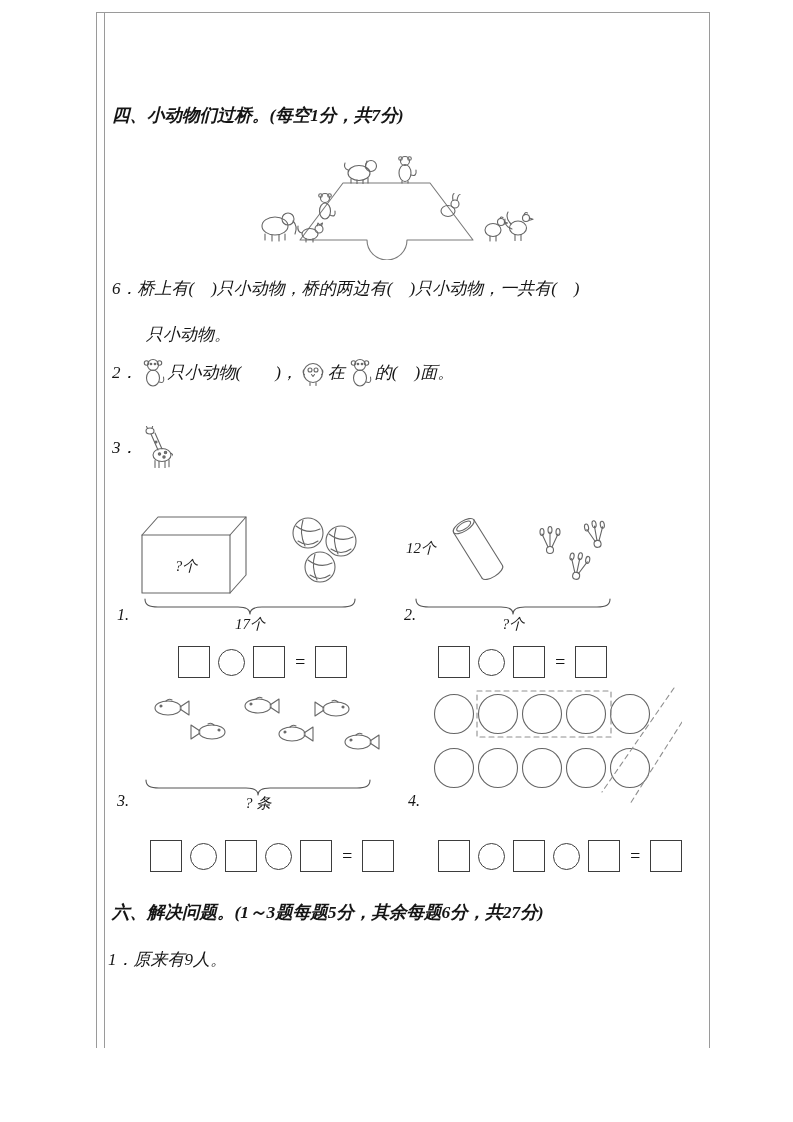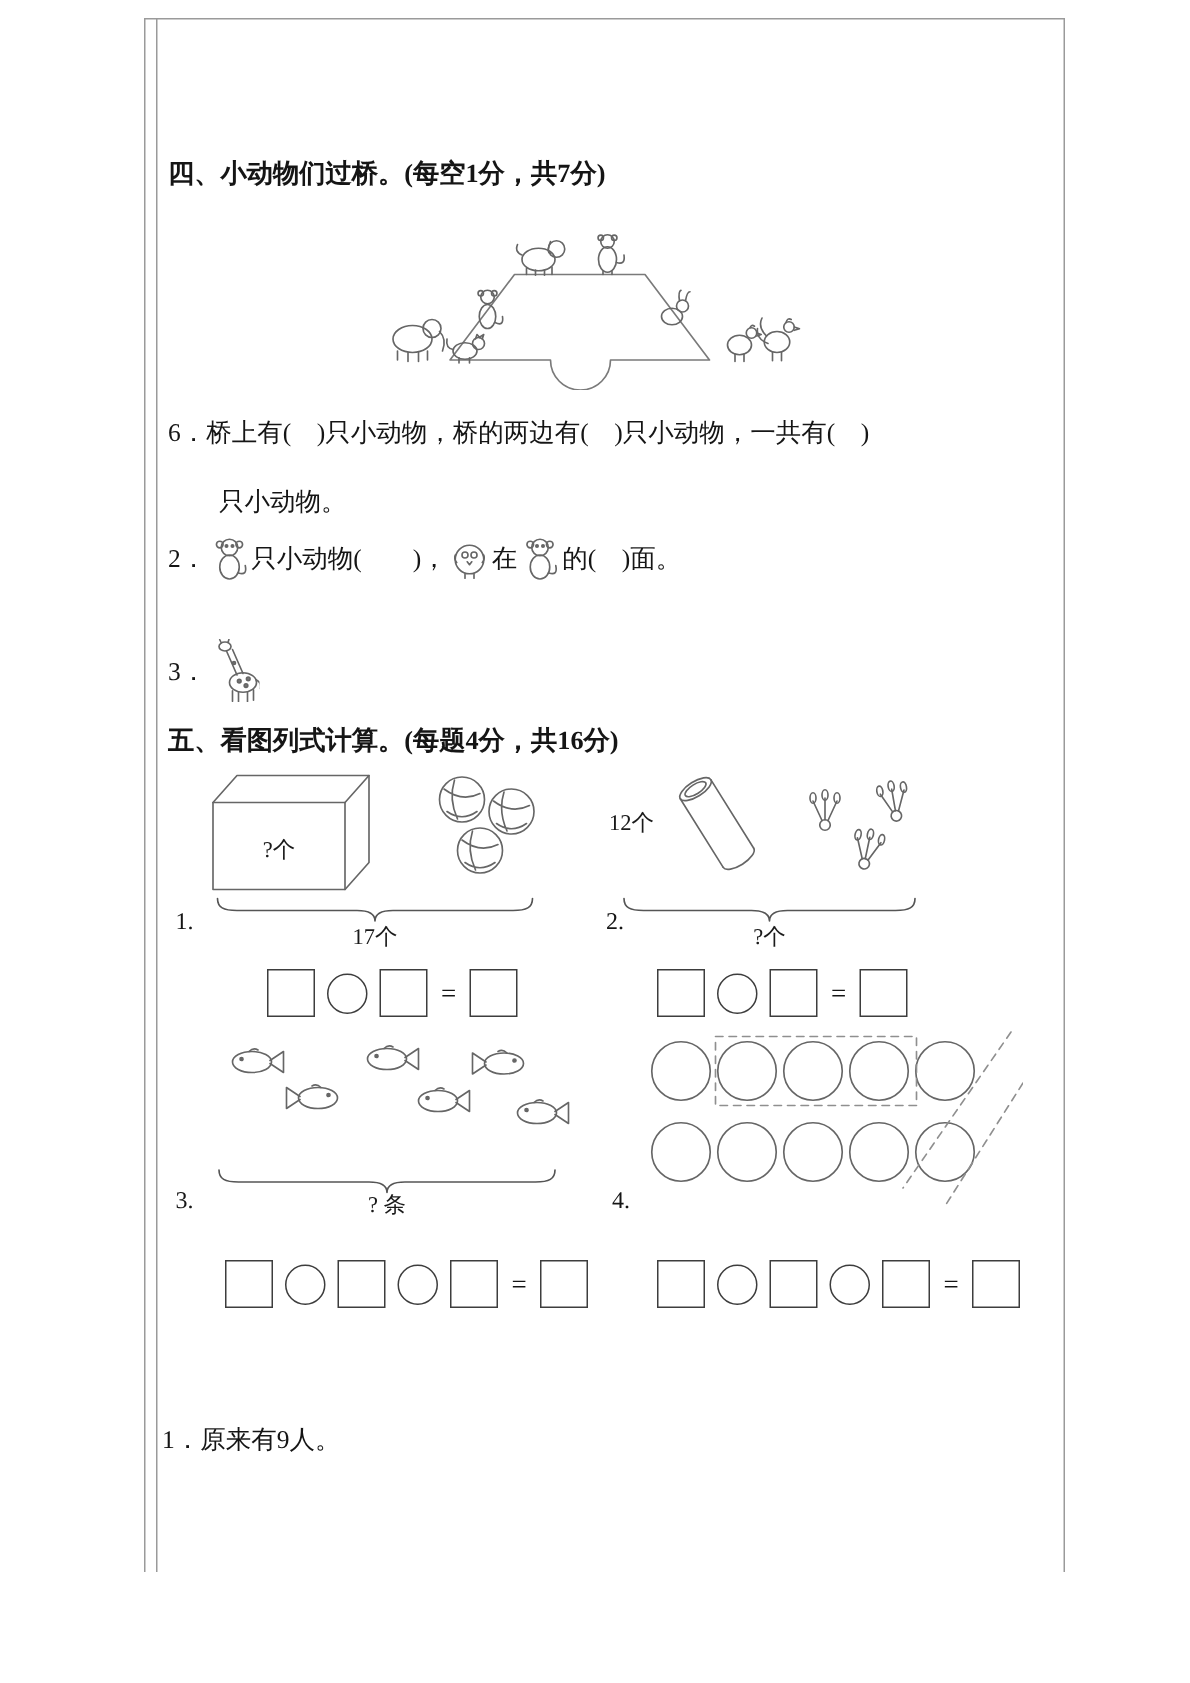--- a/index.html
+++ b/index.html
@@ -1,17 +1,17 @@
 <!DOCTYPE html>
 <html><head>
 <meta charset="utf-8">
 <style>
   html,body{margin:0;padding:0;background:#fff;}
   .page{position:relative;width:793px;height:1048px;background:#ffffff;overflow:hidden;
-        font-family:"Liberation Serif","DejaVu Serif",serif;color:#151515;}
+        font-family:"Liberation Serif","DejaVu Serif",serif;color:#151515;font-style:italic;}
   .abs{position:absolute;}
   .frame{position:absolute;left:96px;top:12px;width:612px;height:1095px;border:1px solid #9a9a9a;}
   .frame-inner{position:absolute;left:104px;top:12px;height:1096px;width:0;border-left:1px solid #9a9a9a;}
   .sec-title{position:absolute;font-size:17.5px;font-weight:bold;white-space:pre;}
   .line{position:absolute;font-size:17px;white-space:pre;}
   .row{position:absolute;display:flex;align-items:center;gap:3px;font-size:17px;white-space:pre;}
   .pnum{position:absolute;font-size:16px;}
   .eq-row{position:absolute;display:flex;align-items:center;gap:8px;}
   .sq{width:30px;height:30px;border:1.5px solid #3d3d3d;display:inline-block;background:#fff;}
   .ci{width:25px;height:25px;border:1.5px solid #3d3d3d;border-radius:50%;display:inline-block;background:#fff;}
@@ -133,21 +133,20 @@
       <ellipse cx="21" cy="29" rx="9" ry="6.5"></ellipse>
       <path d="M14,34.5 v7 M18,35.2 v6.5 M24,35.2 v6.5 M28,33.8 v7"></path>
       <path d="M29.5,27 q4,2 3,6"></path>
       <circle cx="18.5" cy="28" r="1.2" fill="#777"></circle>
         <circle cx="23" cy="31" r="1.2" fill="#777"></circle>
         <circle cx="24.5" cy="26.5" r="1.2" fill="#777"></circle>
         <circle cx="15" cy="16" r="1" fill="#777"></circle>
     </svg>
   </div>
 
-  <div class="sec-title" style="left:112px;top:481px">五、看图列式计算。(每题4分，共16分)</div>
 
   <svg class="abs art" style="left:130px;top:505px" width="250" height="132" viewBox="0 0 250 132">
     <g>
       <path d="M12,30 L100,30 L100,88 L12,88 Z"></path>
       <path d="M12,30 L28,12 L116,12 L100,30"></path>
       <path d="M116,12 L116,70 L100,88"></path>
     </g>
     <text x="56" y="66" text-anchor="middle" class="svg-label">?个</text>
     <g>
       <circle cx="178" cy="28" r="15"></circle>
@@ -268,15 +267,16 @@
   <div class="eq-row" style="left:438px;top:840px">
     <span class="sq"></span>
     <span class="ci"></span>
     <span class="sq"></span>
     <span class="ci"></span>
     <span class="sq"></span>
     <span class="eqs">=</span>
     <span class="sq"></span>
   </div>
 
+  <div class="sec-title" style="left:112px;top:900px">六、解决问题。(1～3题每题5分，其余每题6分，共27分)</div>
   <div class="line" style="left:108px;top:948px">1．原来有9人。</div>
 
 </div>
 
 </body></html>

